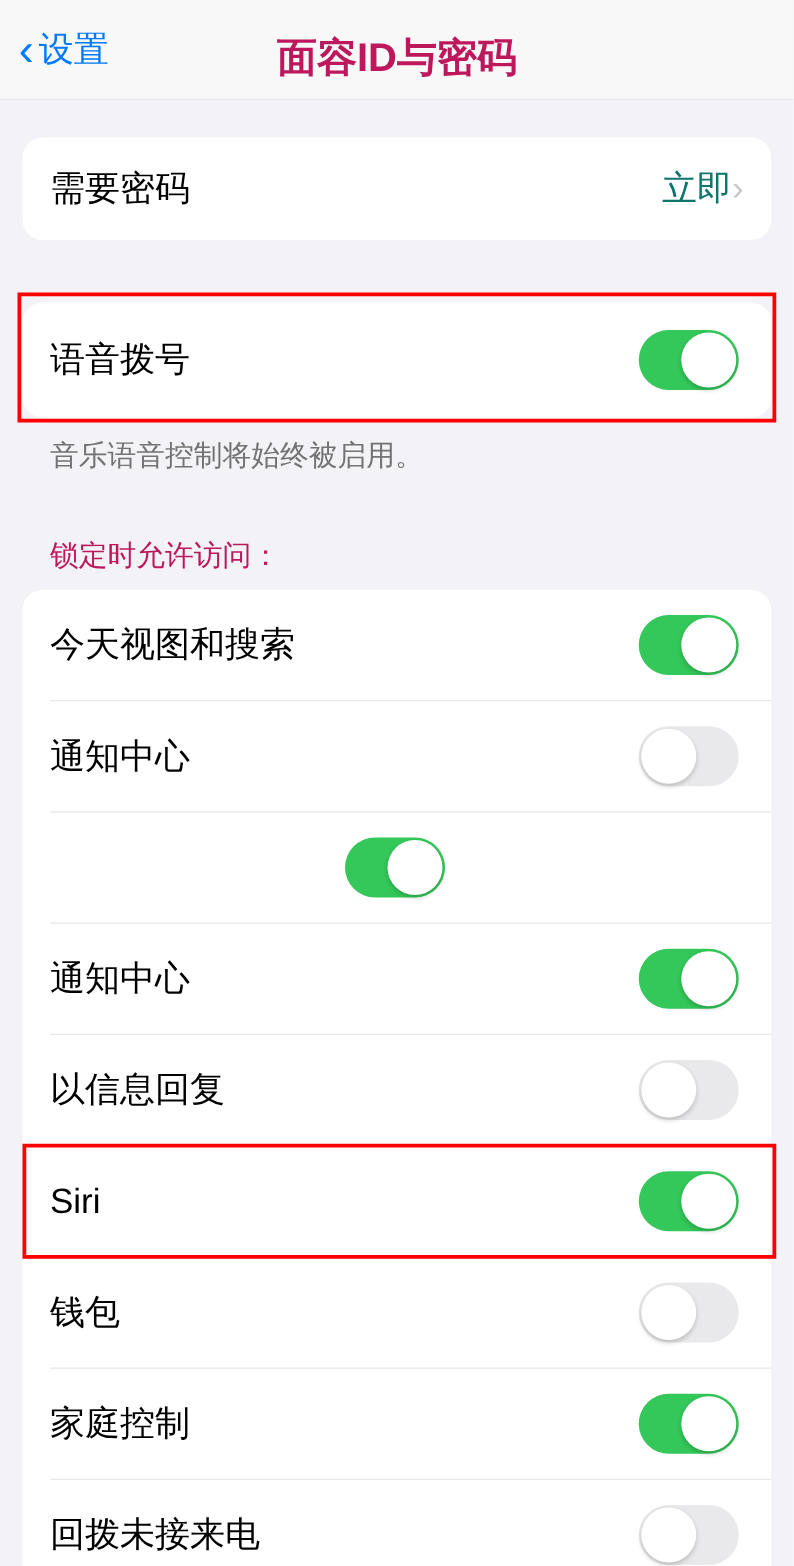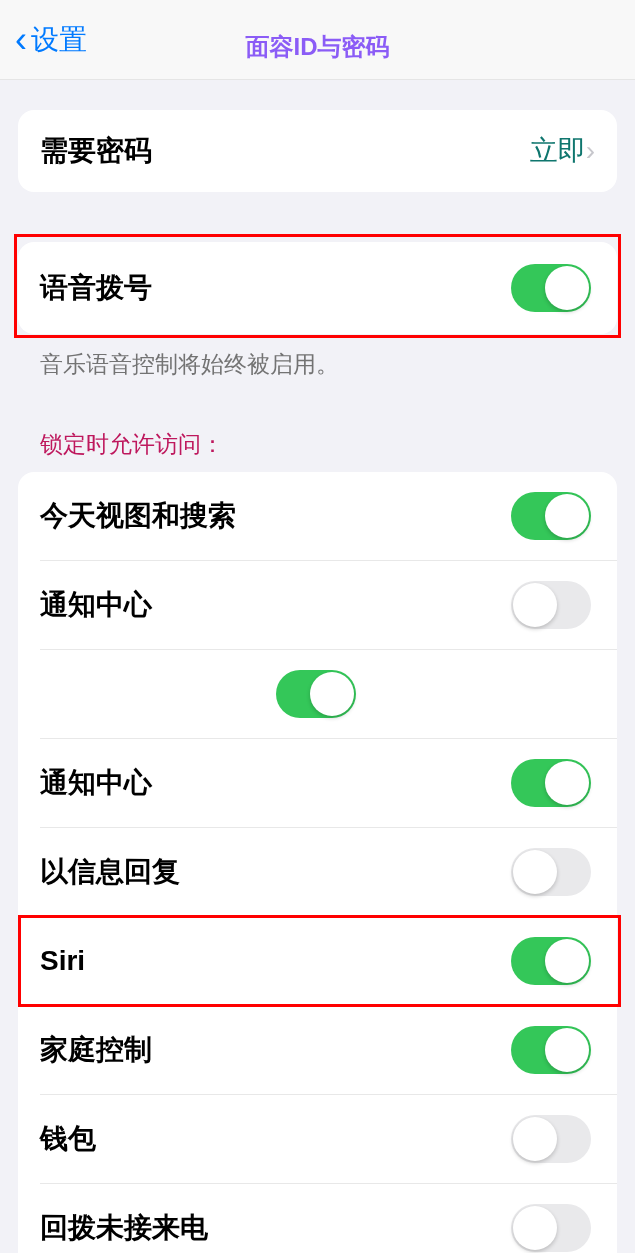--- a/index.html
+++ b/index.html
@@ -33,23 +33,23 @@
     }
     .back-chevron {
       font-size: 36px;
       font-weight: 300;
       margin-right: 4px;
       line-height: 1;
     }
     .title {
       flex: 1;
       text-align: center;
-      font-size: 24px;
+      font-size: 32px;
       font-weight: 600;
-      color: #8b5cf6;
+      color: #be185d;
       margin-top: 14px;
     }
     .content {
       padding: 0 18px;
     }
     .section {
       background: #fff;
       border-radius: 16px;
       margin-top: 30px;
     }
@@ -76,21 +76,20 @@
       border-top: 1px solid #e8e8e8;
       justify-content: center;
     }
     .section .row:first-child {
       padding-left: 22px;
     }
     .label {
       flex: 1;
       font-size: 28px;
       color: #000;
-      font-weight: bold;
     }
     .value {
       font-size: 28px;
       color: #0f766e;
     }
     .chevron {
       color: #c7c7cc;
       font-size: 28px;
       font-weight: 400;
     }
@@ -216,32 +215,32 @@
         </div>
     </div>
     <div class="row" style="position:relative;">
       <div class="label">Siri</div>
       <div class="toggle on">
           <div class="toggle-knob"></div>
         </div>
       <div class="highlight-box" style="top:-2px; left:-22px; right:-4px; bottom:-2px;"></div>
     </div>
     <div class="row">
+      <div class="label">钱包</div>
+      <div class="toggle off">
+          <div class="toggle-knob"></div>
+        </div>
+    </div>
+    <div class="row">
       <div class="label">家庭控制</div>
       <div class="toggle on">
           <div class="toggle-knob"></div>
         </div>
     </div>
     <div class="row">
-      <div class="label">钱包</div>
-      <div class="toggle off">
-          <div class="toggle-knob"></div>
-        </div>
-    </div>
-    <div class="row">
       <div class="label">回拨未接来电</div>
       <div class="toggle off">
           <div class="toggle-knob"></div>
         </div>
     </div>
 
   </div>
 
 </div>
 

